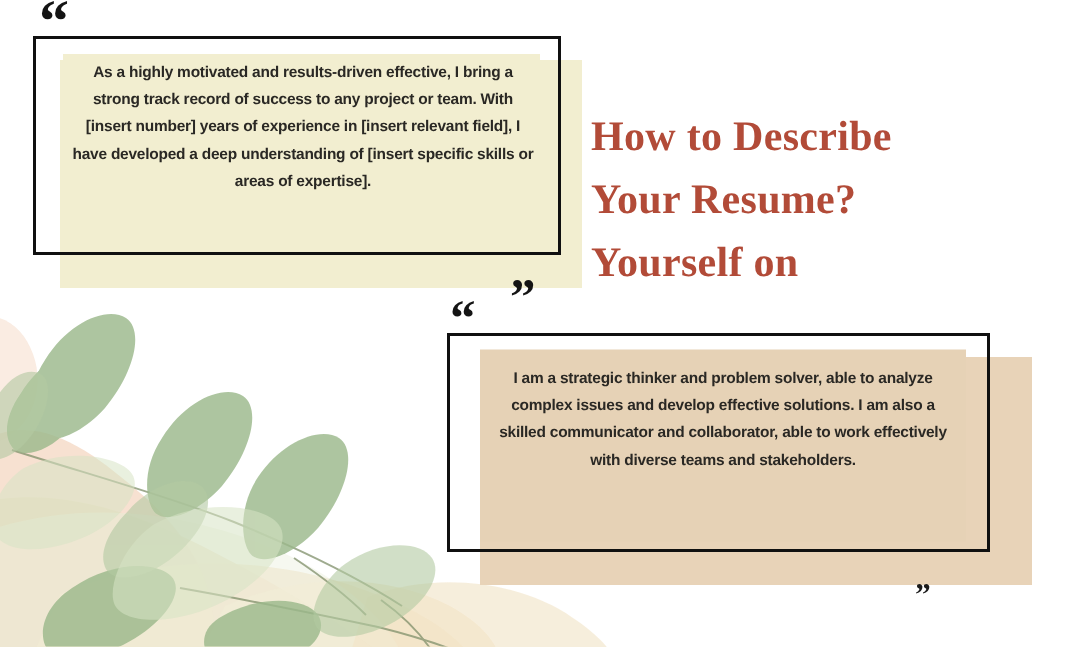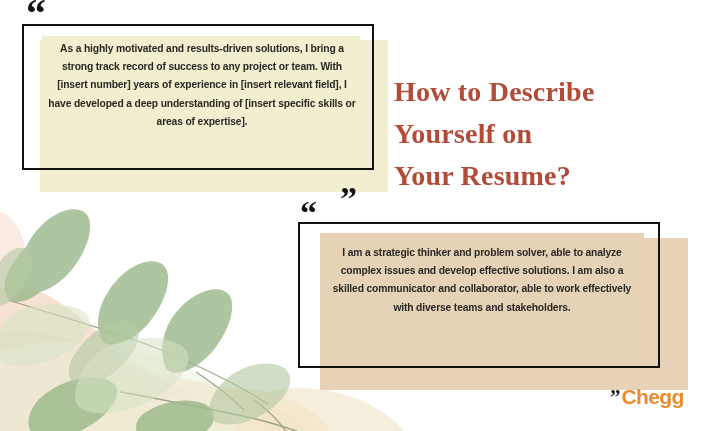--- a/index.html
+++ b/index.html
@@ -210,41 +210,40 @@
         <g fill="#d7e3c5" opacity="0.55">
           <path d="M102 350 C 132 332, 176 336, 186 350 C 196 364, 174 392, 138 406 C 106 418, 80 414, 76 402 C 72 390, 82 364, 102 350 Z"></path>
           <path d="M16 312 C 44 298, 80 304, 88 316 C 96 328, 78 352, 46 362 C 20 370, 0 366, -4 354 C -8 342, 0 322, 16 312 Z"></path>
         </g>
       </g>
     </g>
   </svg>
 
   <h1 id="headline">
     <span class="hl-line">How to Describe</span>
+    <span class="hl-line">Your Resume?</span>
     <span class="hl-line">Yourself on</span>
-    <span class="hl-line">Your Resume?</span>
   </h1>
 
   <span class="quote-glyph" id="quote-open-1">“</span>
 
   <div id="card-1">
     <div class="backdrop"></div>
     <div class="frame"></div>
     <div class="panel"></div>
-    <div class="quote-text">As a highly motivated and results-driven solutions, I bring a strong track record of success to any project or team. With [insert number] years of experience in [insert relevant field], I have developed a deep understanding of [insert specific skills or areas of expertise].</div>
+    <div class="quote-text">As a highly motivated and results-driven effective, I bring a strong track record of success to any project or team. With [insert number] years of experience in [insert relevant field], I have developed a deep understanding of [insert specific skills or areas of expertise].</div>
   </div>
 
   <span class="quote-glyph" id="quote-close-2">”</span>
   <span class="quote-glyph" id="quote-open-2">“</span>
 
   <div id="card-2">
     <div class="backdrop"></div>
     <div class="frame"></div>
     <div class="panel"></div>
     <div class="quote-text">I am a strategic thinker and problem solver, able to analyze complex issues and develop effective solutions. I am also a skilled communicator and collaborator, able to work effectively with diverse teams and stakeholders.</div>
   </div>
 
   <div id="logo">
     <span class="logo-quotes">”</span>
-    <span class="logo-word">Chegg</span>
   </div>
 
 </div>
 
 </body></html>

